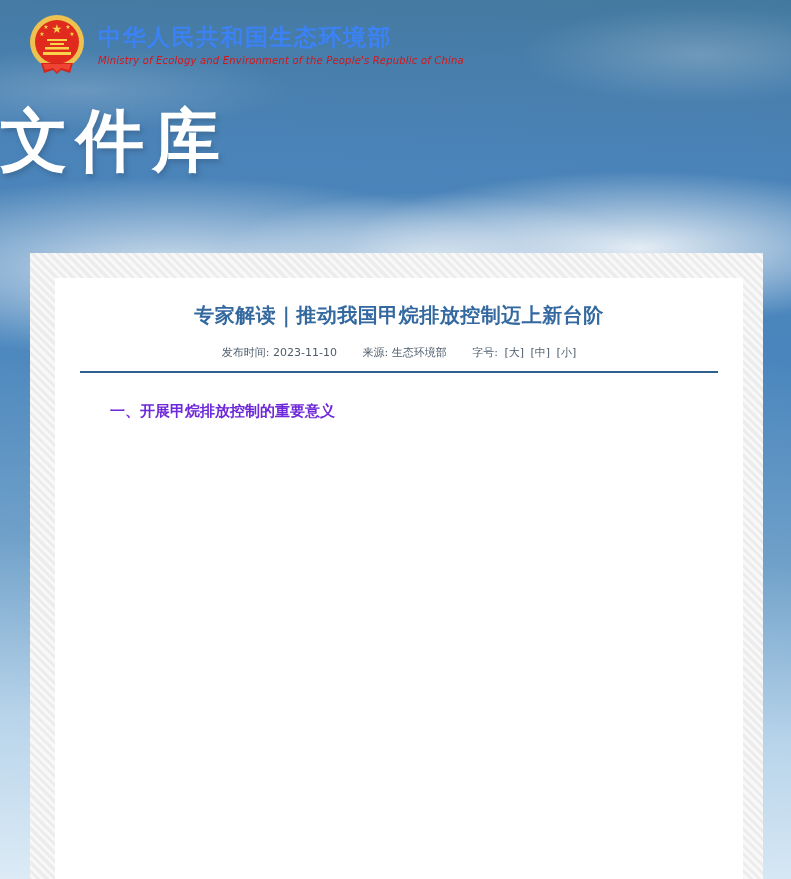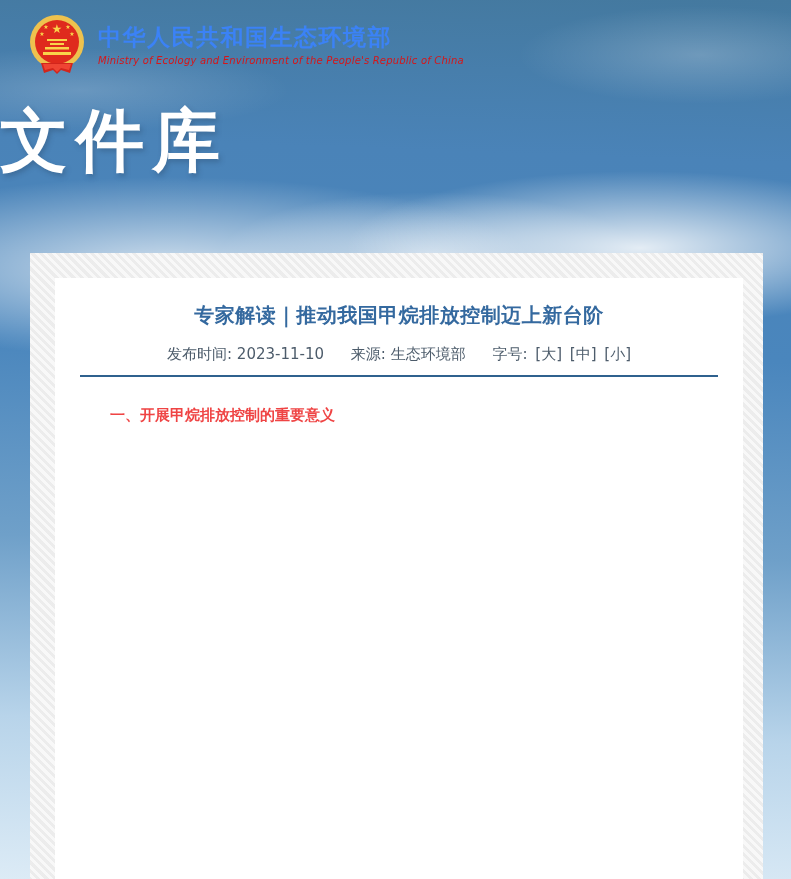--- a/index.html
+++ b/index.html
@@ -39,33 +39,33 @@
   .doc-inner{
     position:absolute; left:25px; top:25px; width:688px; bottom:0;
     background:#ffffff; padding:0 25px;
   }
   .article-title{
     margin-top:24px; text-align:center;
     color:#34699f; font-size:20px; font-weight:bold; letter-spacing:.5px;
   }
   .article-meta{
     margin-top:16px; text-align:center;
-    color:#4d5c6b; font-size:15px;
+    color:#4d5c6b; font-size:11px;
   }
   .article-meta .meta-group{ margin:0 11px; }
   .article-meta .size-btn{ cursor:pointer; margin-left:3px; }
   .meta-divider{
     border:none; border-top:2px solid #2f618e; margin-top:11px;
   }
   .article-body{
     margin-top:24px; font-size:15px; color:#333333;
     line-height:29px; text-align:justify;
   }
   .article-body p{ text-indent:2em; margin-bottom:15px; }
-  .article-body .section-heading{ font-weight:bold; margin:15px 0 15px; text-indent:2em; color:#ef4444; }
+  .article-body .section-heading{ font-weight:bold; margin:15px 0 15px; text-indent:2em; color:#6d28d9; }
   .doc-link{ color:#3433d6; text-decoration:none; cursor:pointer; }
 </style>
 </head>
 <body>
 
 <header class="site-header">
   <svg class="emblem" viewBox="0 0 58 64">
     <circle cx="29" cy="29" r="27" fill="#eec24e"></circle>
     <circle cx="29" cy="29" r="22" fill="#df2a1d"></circle>
     <text x="29" y="20" font-size="12" text-anchor="middle" fill="#f9d44a">★</text>

